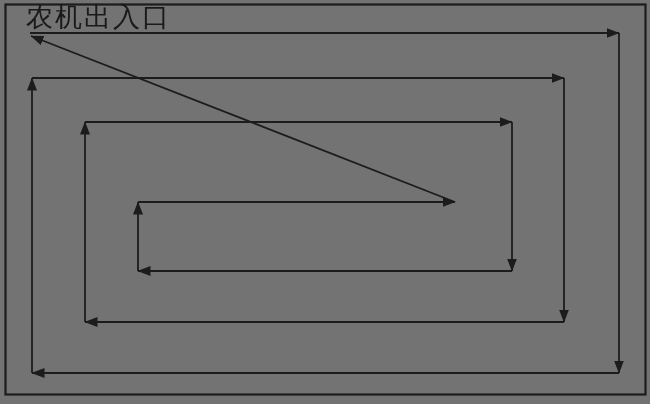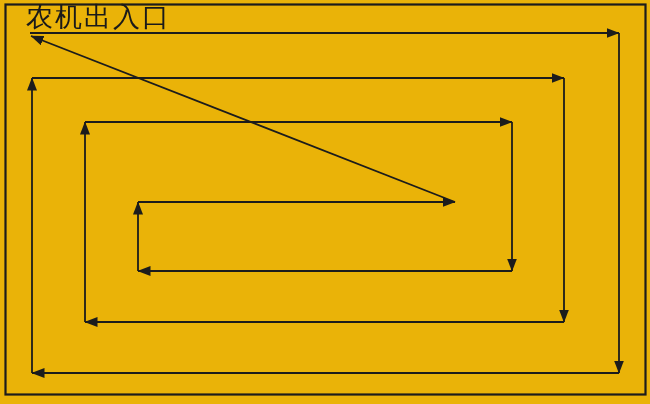--- a/index.html
+++ b/index.html
@@ -5,21 +5,21 @@
   html, body {
     margin: 0;
     padding: 0;
     background: #ffffff;
     font-family: "DejaVu Sans", sans-serif;
   }
   .stage {
     position: relative;
     width: 650px;
     height: 404px;
-    background: #eab308;
+    background: #737373;
     overflow: hidden;
   }
   .diagram-svg {
     position: absolute;
     left: 0;
     top: 0;
     display: block;
   }
   .entrance-label {
     position: absolute;

